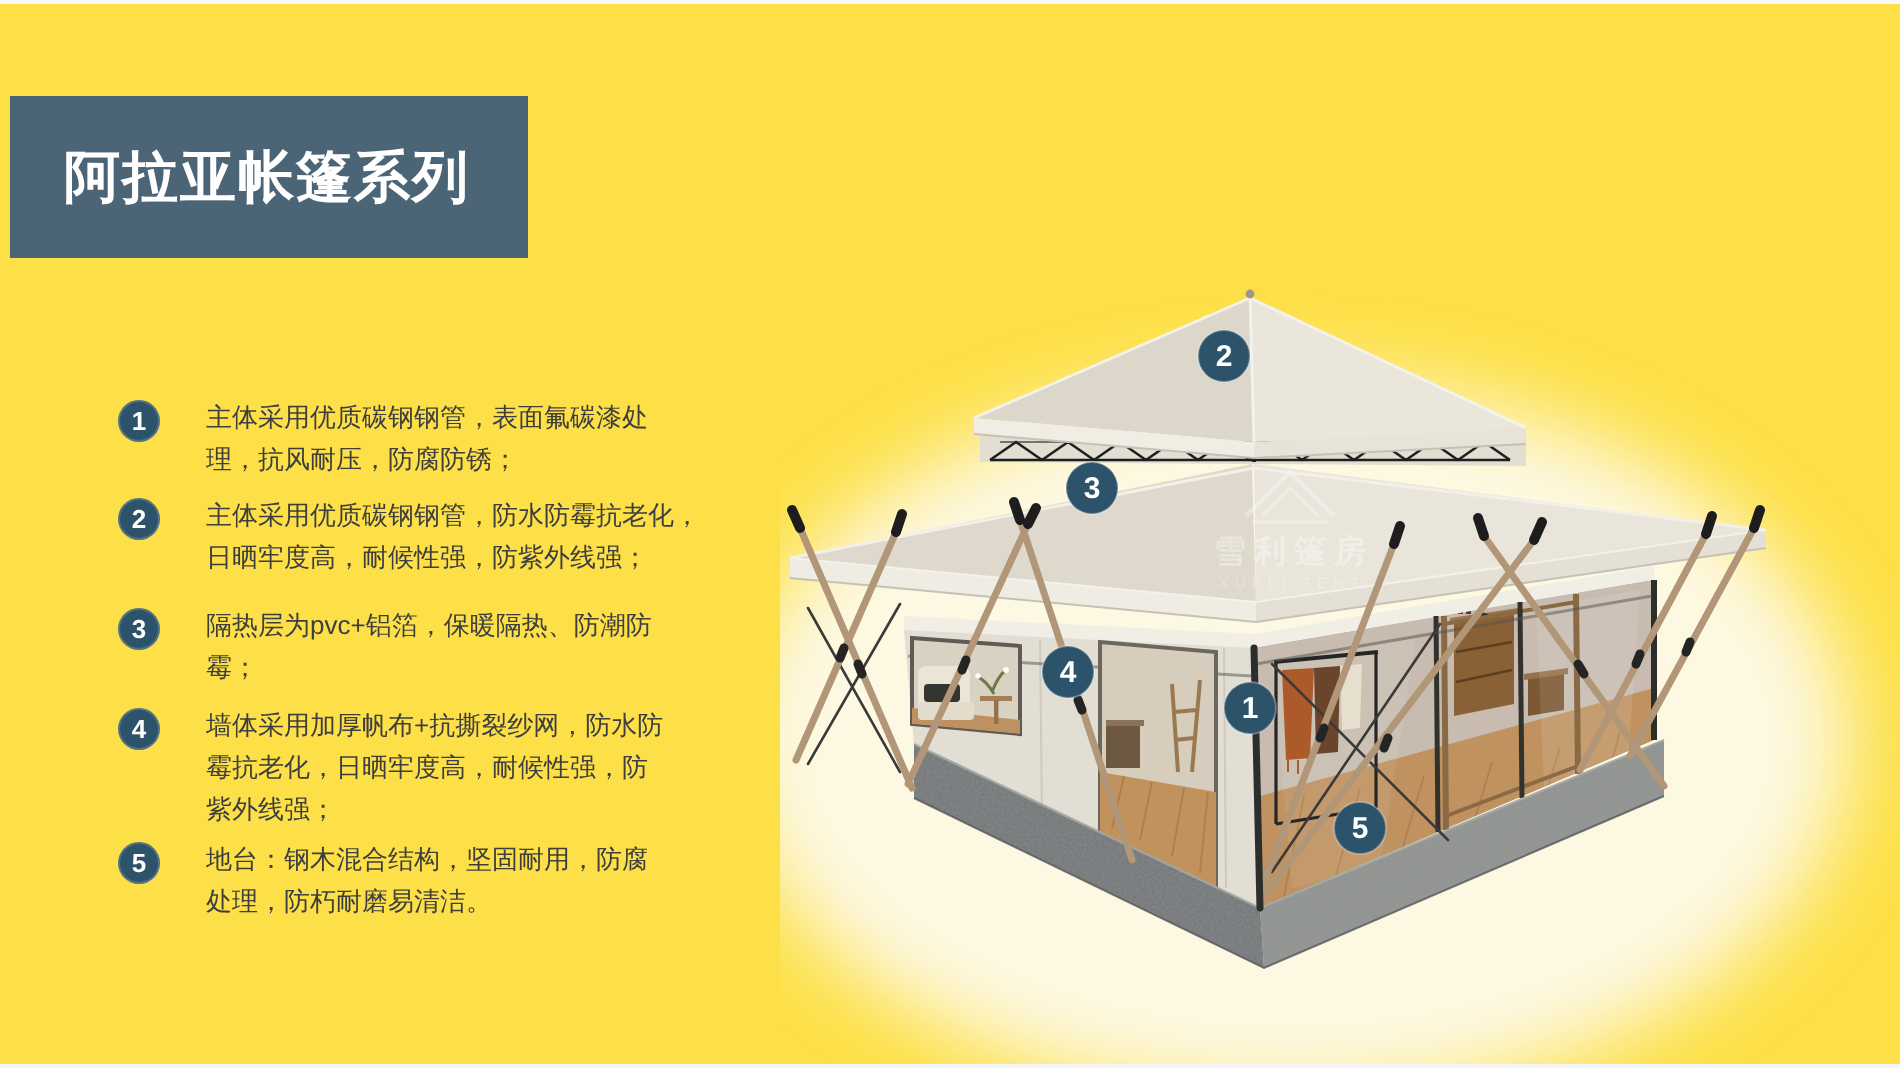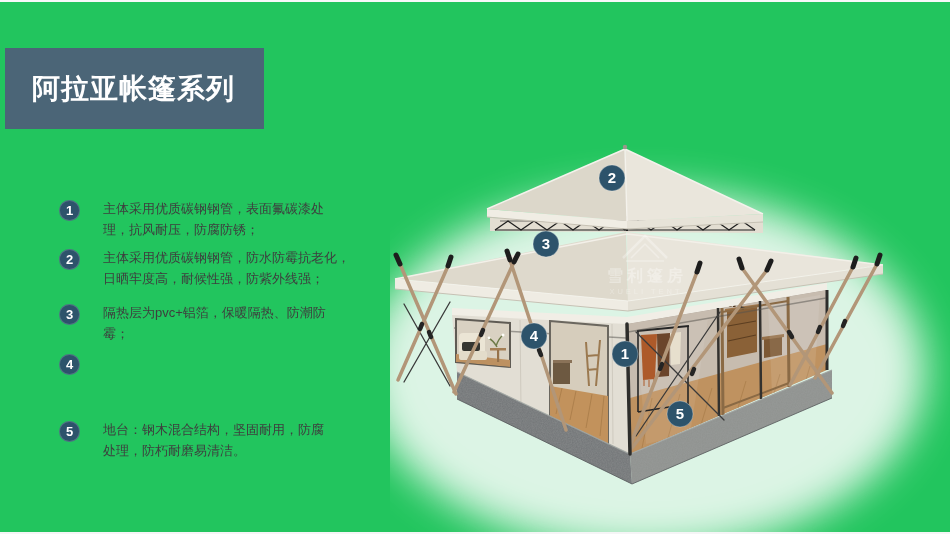--- a/index.html
+++ b/index.html
@@ -1,19 +1,19 @@
 <!DOCTYPE html>
 <html><head>
 <meta charset="utf-8">
 <style>
   html,body{margin:0;padding:0;}
   body{font-family:"Liberation Sans",sans-serif;}
   .stage{
     position:relative;width:950px;height:534px;overflow:hidden;
-    background:#22c55e;border-top:2px solid #f8f8f9;border-bottom:2px solid #f5f5f6;box-sizing:border-box;
+    background:#fde047;border-top:2px solid #f8f8f9;border-bottom:2px solid #f5f5f6;box-sizing:border-box;
   }
   .title-box{
     position:absolute;left:5px;top:46px;width:259px;height:81px;
     background:#4b6577;display:flex;align-items:center;padding-left:27px;box-sizing:border-box;
   }
   .title-box h1{
     margin:0;font-size:28px;font-weight:bold;color:#ffffff;letter-spacing:1px;
   }
   .feature{position:absolute;left:59px;display:flex;align-items:flex-start;}
   .bullet{
@@ -47,20 +47,23 @@
     <p class="ftext">主体采用优质碳钢钢管，防水防霉抗老化，
 日晒牢度高，耐候性强，防紫外线强；</p>
   </div>
   <div class="feature f3">
     <div class="bullet">3</div>
     <p class="ftext">隔热层为pvc+铝箔，保暖隔热、防潮防
 霉；</p>
   </div>
   <div class="feature f4">
     <div class="bullet">4</div>
+    <p class="ftext">墙体采用加厚帆布+抗撕裂纱网，防水防
+霉抗老化，日晒牢度高，耐候性强，防
+紫外线强；</p>
   </div>
   <div class="feature f5">
     <div class="bullet">5</div>
     <p class="ftext">地台：钢木混合结构，坚固耐用，防腐
 处理，防朽耐磨易清洁。</p>
   </div>
 
   <div class="tent">
   <svg viewBox="0 0 560 400" width="560" height="400">
     <defs>

